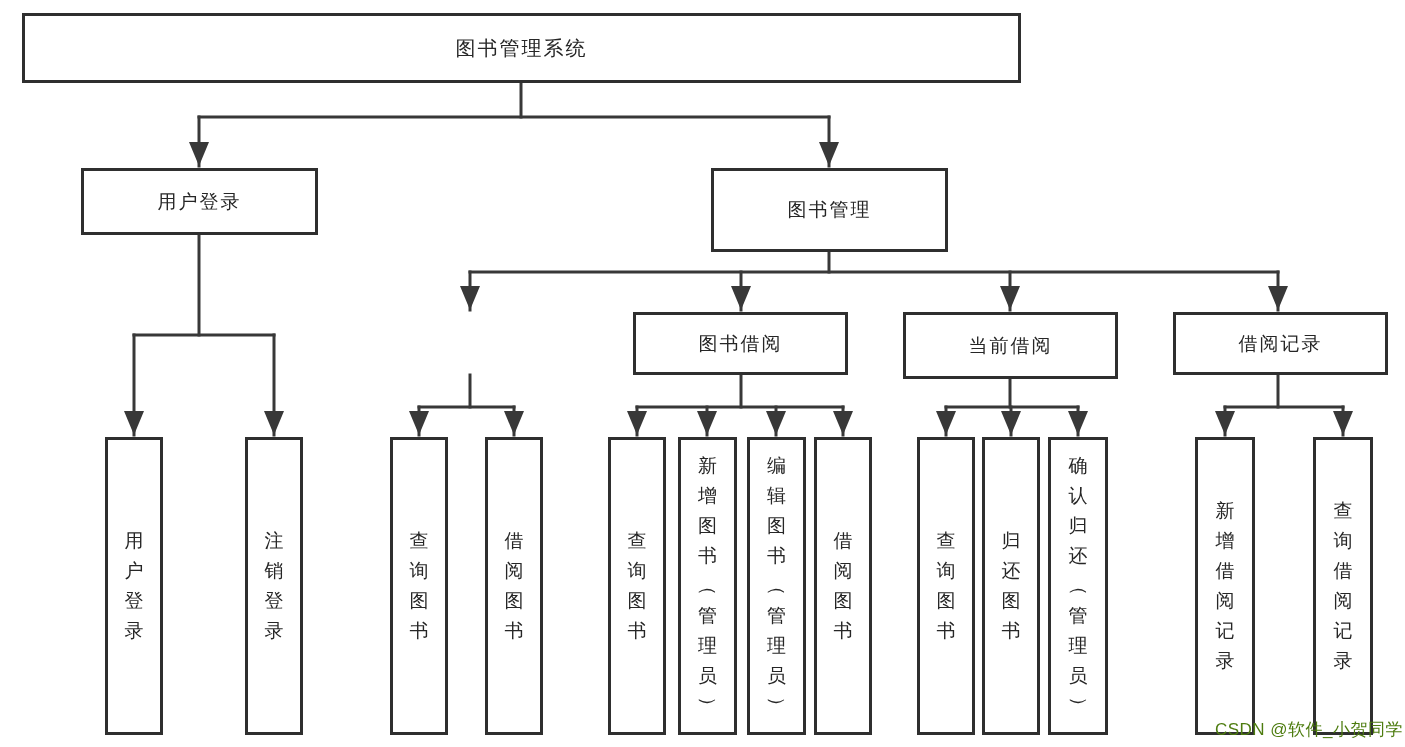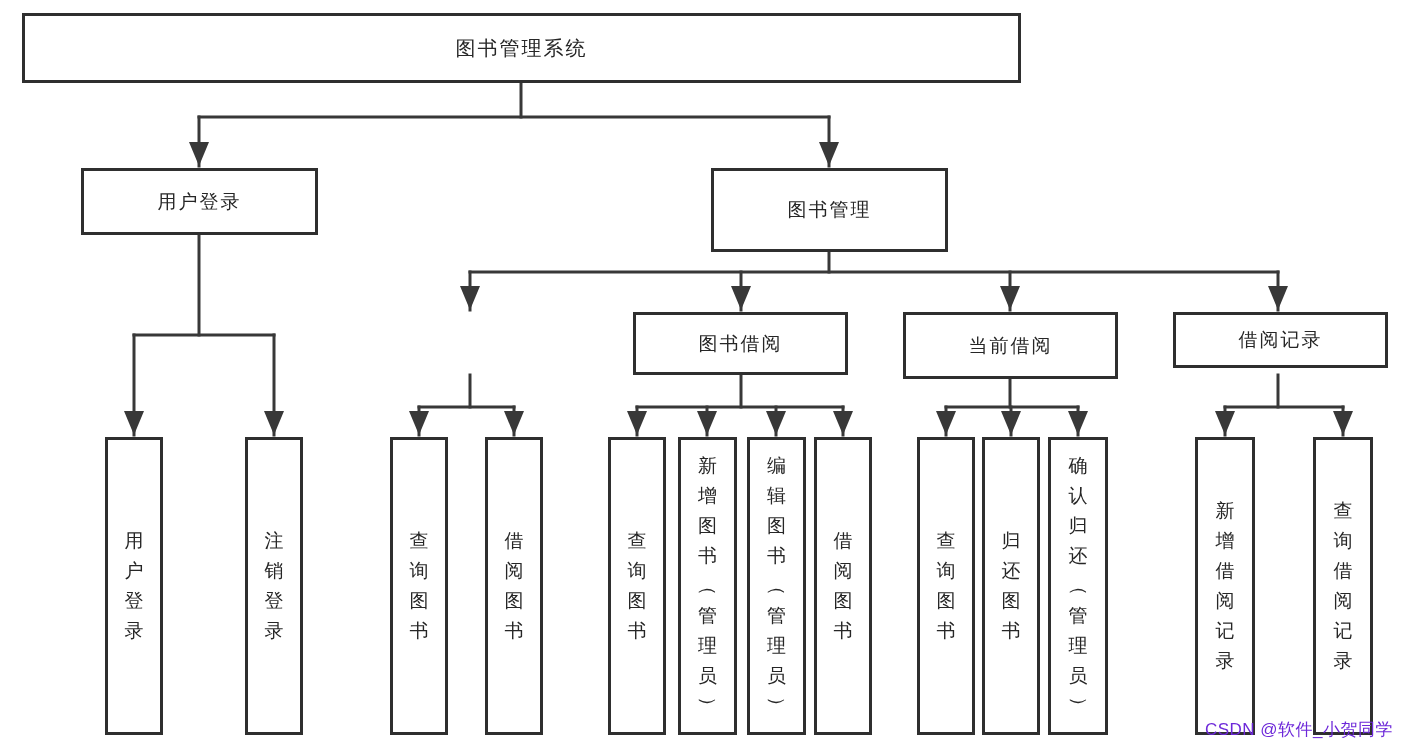--- a/index.html
+++ b/index.html
@@ -43,26 +43,26 @@
     align-items: center;
     justify-content: center;
     z-index: 2;
     font-size: 19px;
     color: #262626;
   }
   .vchar { display: block; line-height: 30px; text-align: center; }
   .vchar.rot { transform: rotate(90deg); }
   #watermark {
     position: absolute;
-    right: 12px;
+    right: 2px;
     top: 718px;
     z-index: 5;
     font-size: 17px;
     letter-spacing: 0.5px;
-    color: #6d28d9;
+    color: #4d7c0f;
     white-space: nowrap;
   }
 </style>
 </head>
 <body>
 
 <div id="canvas">
 
   <svg id="wires" viewBox="0 0 1405 747" xmlns="http://www.w3.org/2000/svg">
     <defs>
@@ -114,21 +114,21 @@
     </g>
   </svg>
 
   <div class="node root-node" style="left:22px; top:13px; width:999px; height:70px;">图书管理系统</div>
 
   <div class="node" style="left:81px; top:168px; width:237px; height:67px;">用户登录</div>
   <div class="node" style="left:711px; top:168px; width:237px; height:84px;">图书管理</div>
 
   <div class="node" style="left:633px; top:312px; width:215px; height:63px;">图书借阅</div>
   <div class="node" style="left:903px; top:312px; width:215px; height:67px;">当前借阅</div>
-  <div class="node" style="left:1173px; top:312px; width:215px; height:56px;">借阅记录</div>
+  <div class="node" style="left:1173px; top:312px; width:215px; height:63px;">借阅记录</div>
 
   <div class="leaf" style="left:105px; width:58px;">
       <span class="vchar">用</span>
       <span class="vchar">户</span>
       <span class="vchar">登</span>
       <span class="vchar">录</span>
     </div>
   <div class="leaf" style="left:245px; width:58px;">
       <span class="vchar">注</span>
       <span class="vchar">销</span>

